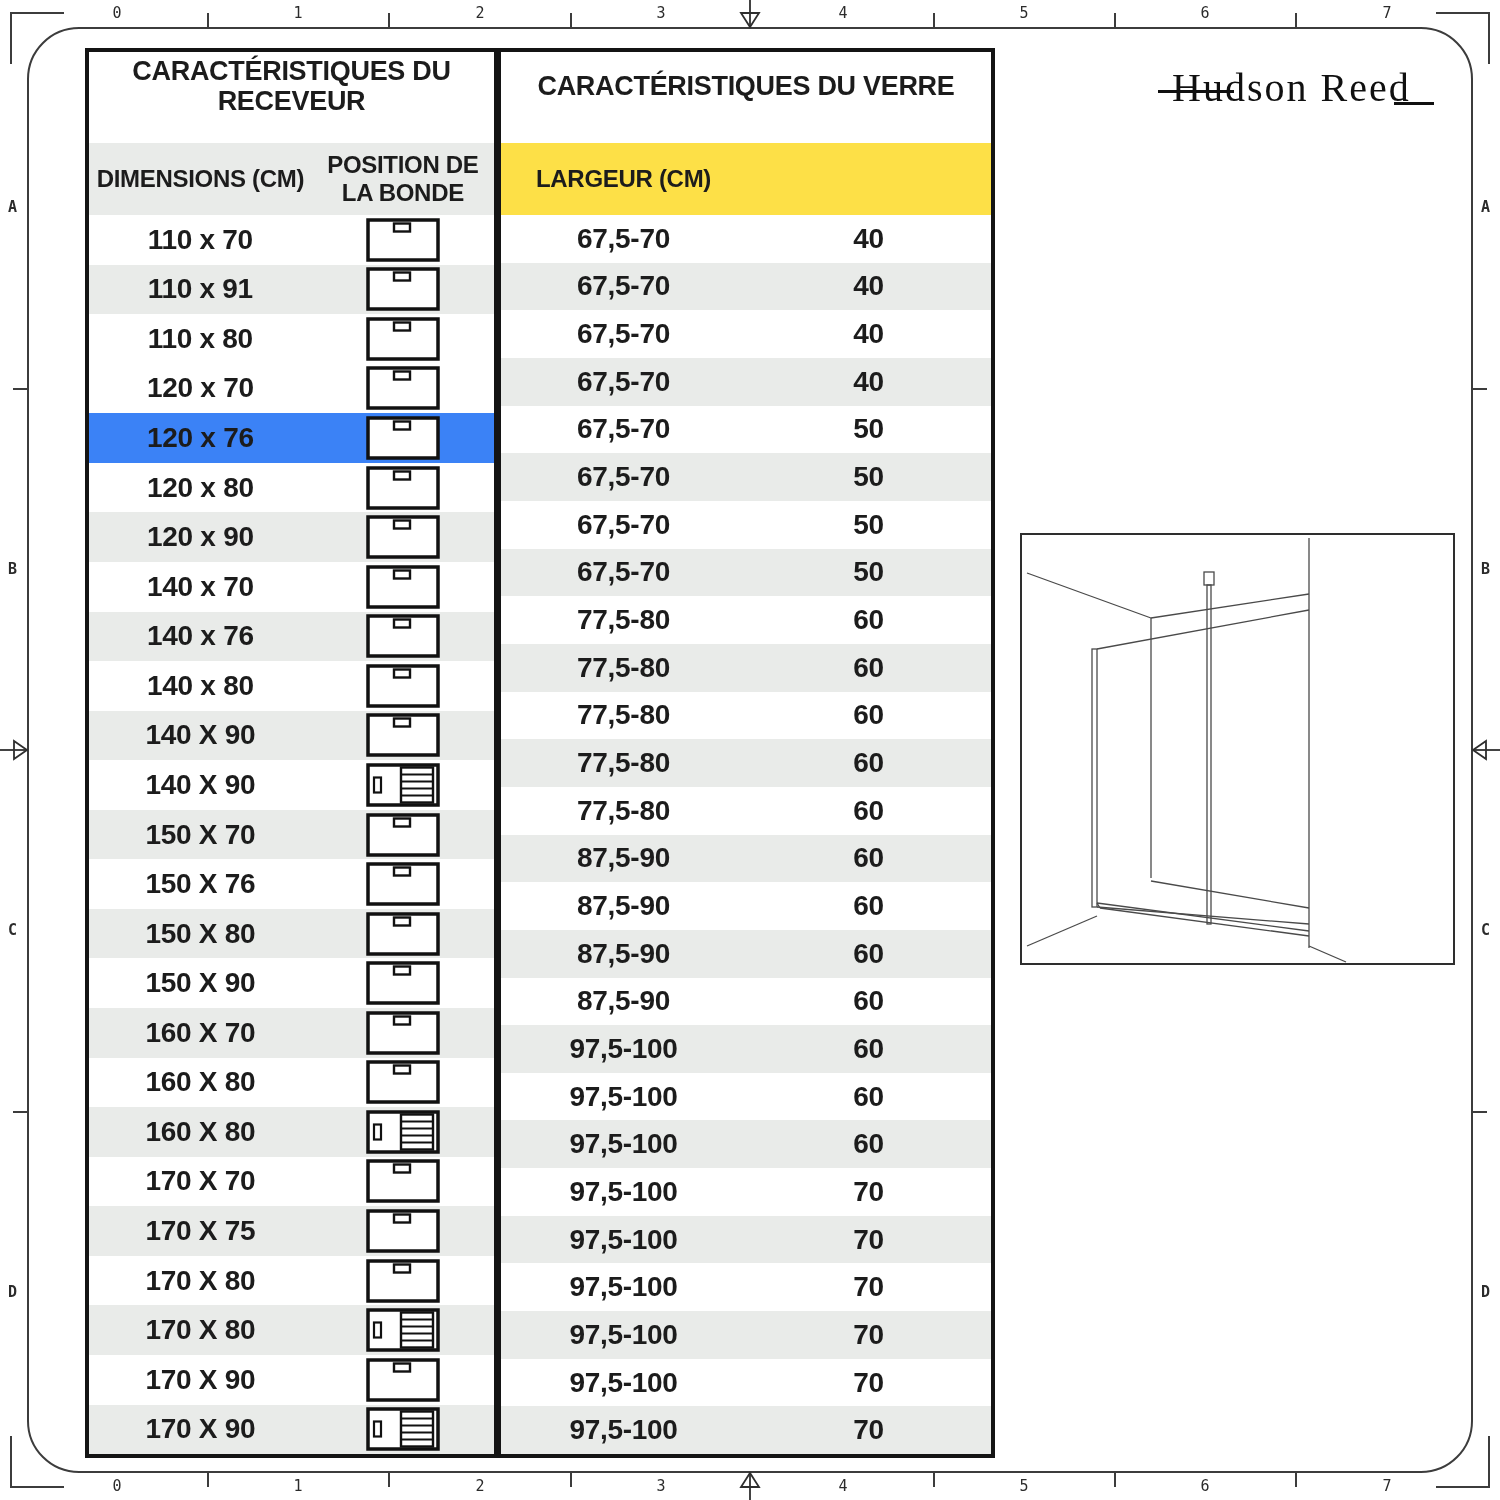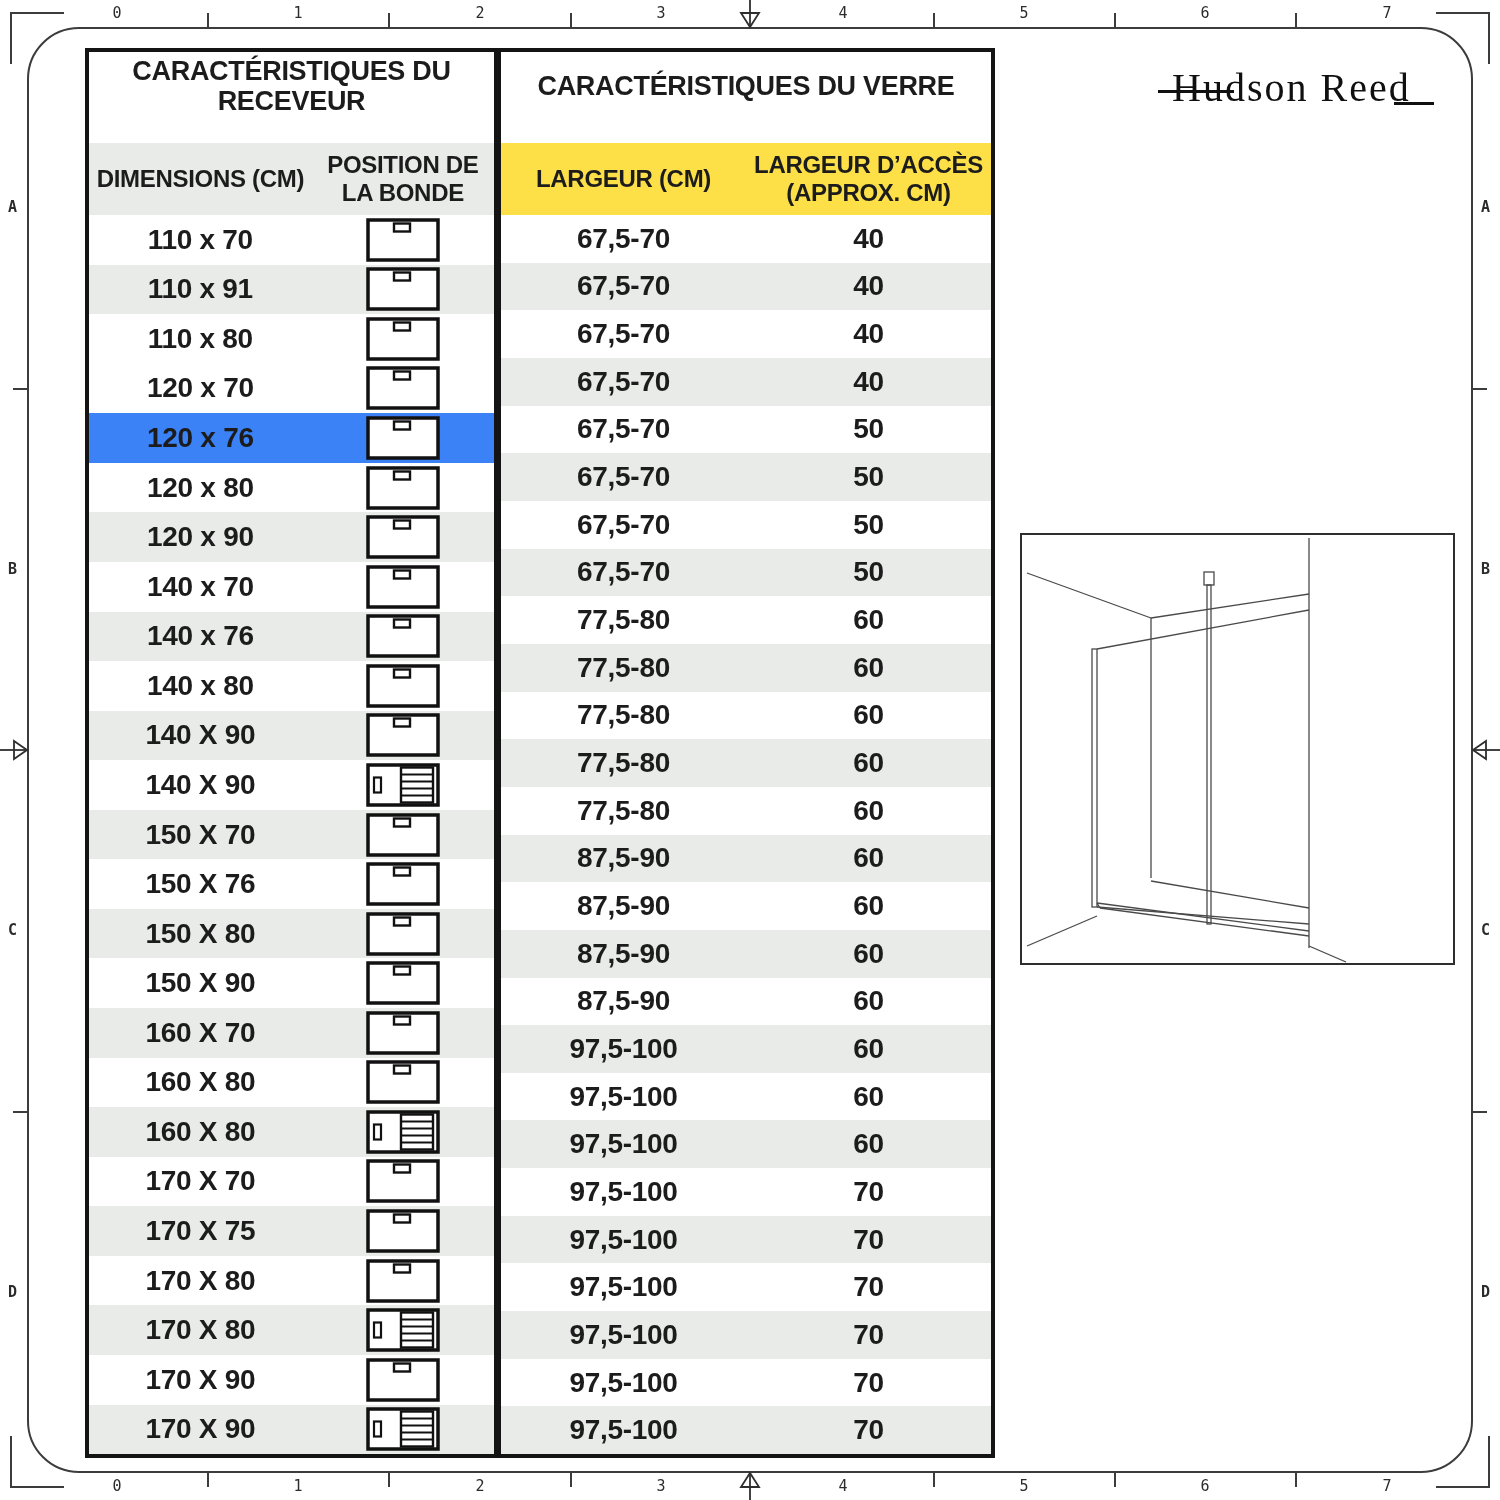--- a/index.html
+++ b/index.html
@@ -402,21 +402,20 @@
     <line x1="35" y1="32.5" x2="67" y2="32.5" stroke="#111111" stroke-width="2"></line>
   </svg>
 </div>
         </div>
       </div>
   </div>
   <div class="tcol t-right">
     <div class="main-head">CARACTÉRISTIQUES DU VERRE</div>
     <div class="sub-head stripe-bg" style="background: #fde047;">
       <div class="sub-cell">LARGEUR (CM)</div>
-      <div class="sub-cell">LARGEUR D’ACCÈS (APPROX. CM)</div>
     </div>
     <div class="rows">
         <div class="trow">
           <div class="cell val">67,5-70</div>
           <div class="cell val">40</div>
         </div>
         <div class="trow" style="background: rgb(233, 235, 233);">
           <div class="cell val">67,5-70</div>
           <div class="cell val">40</div>
         </div>

